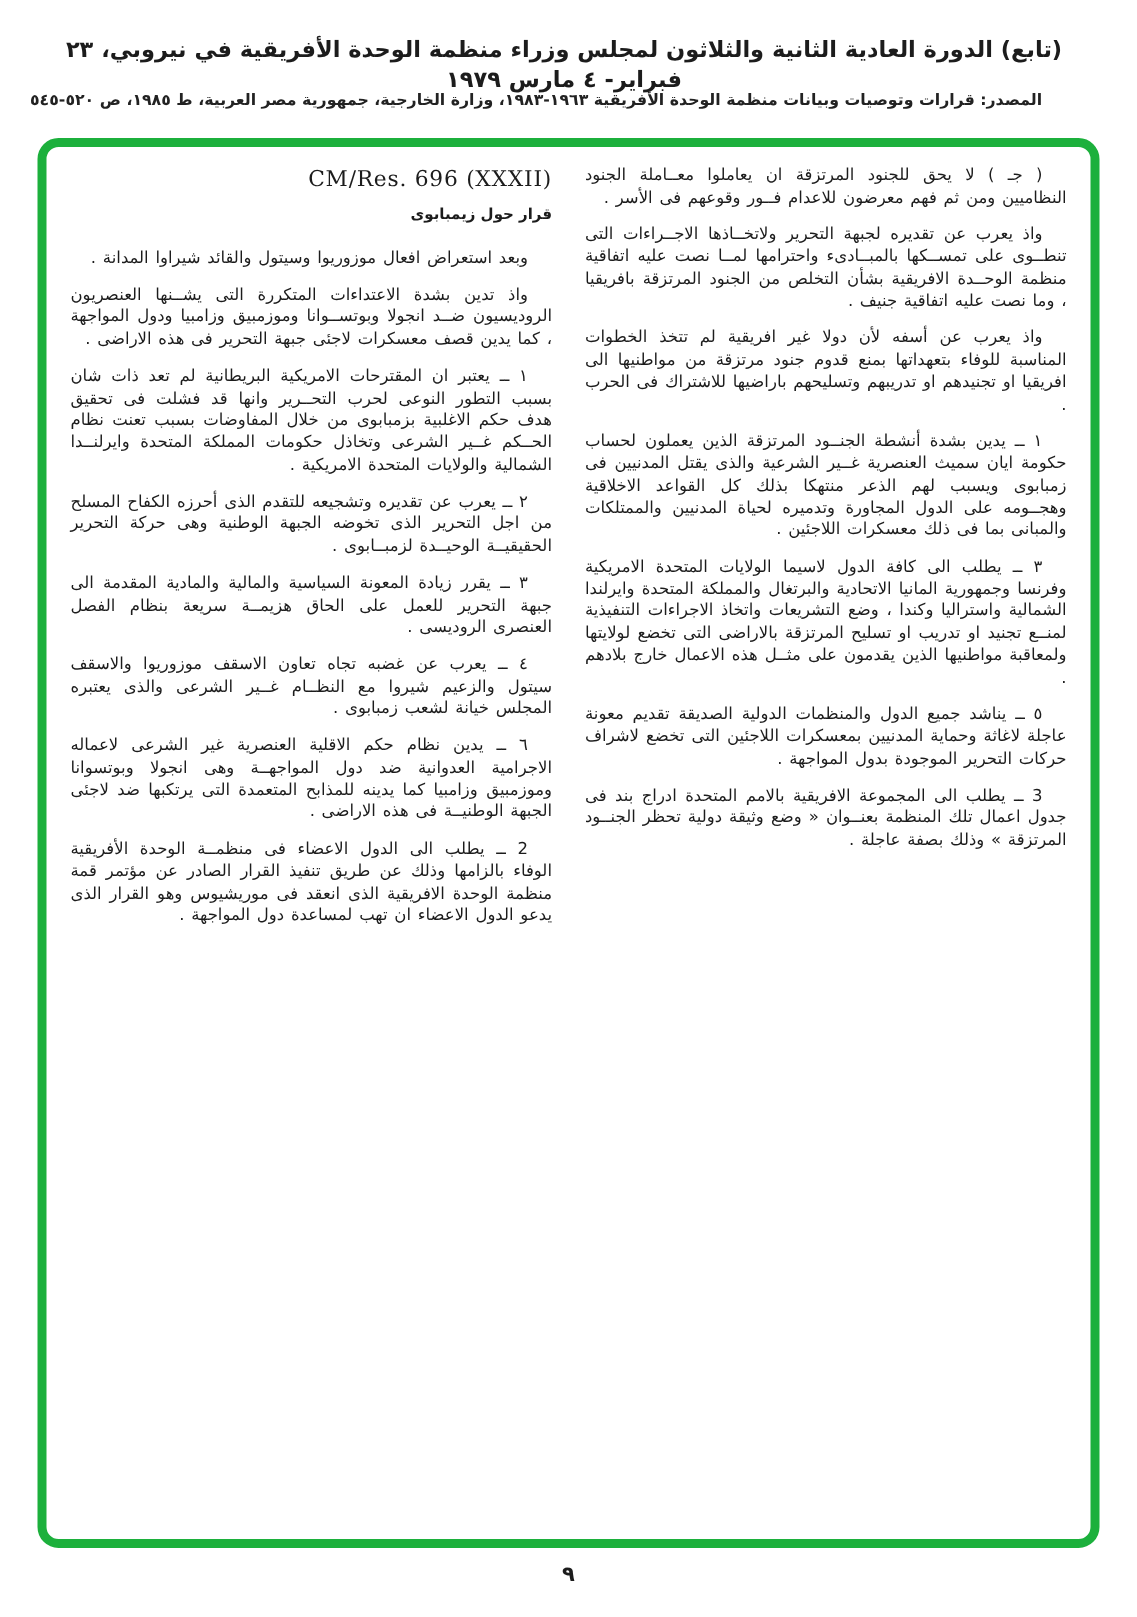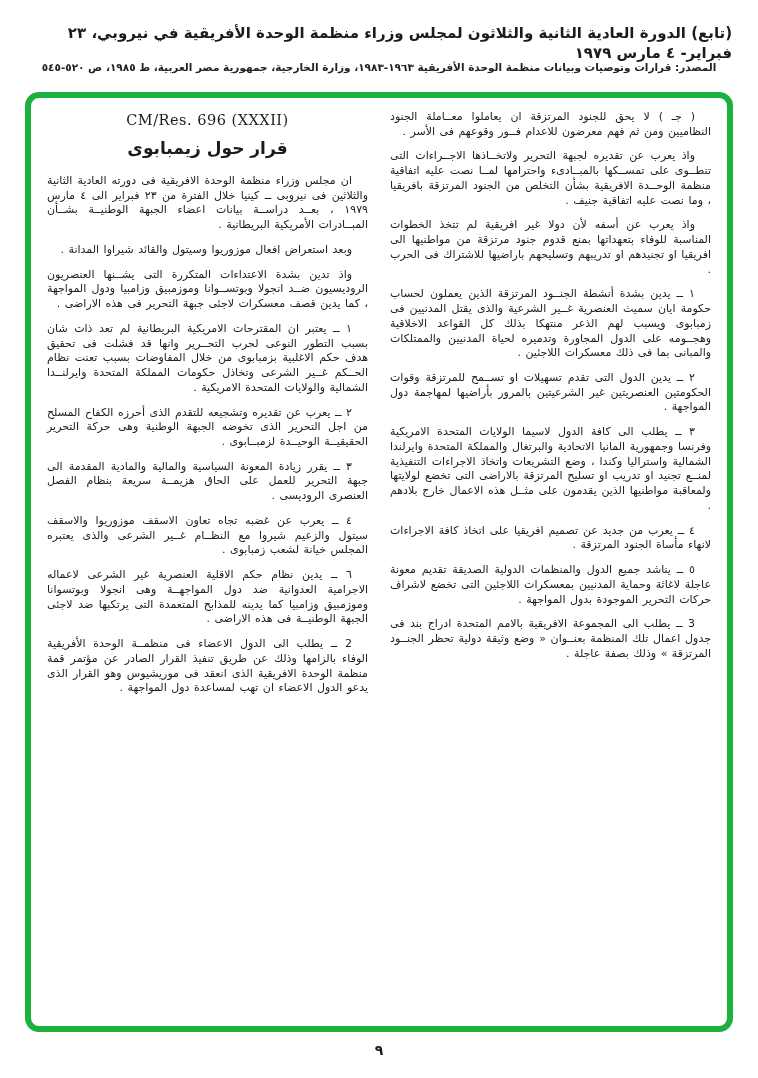--- a/index.html
+++ b/index.html
@@ -8,27 +8,27 @@
     background: #ffffff;
     color: #1c1c1c;
     font-family: "DejaVu Sans", sans-serif;
     position: relative;
     overflow: hidden;
   }
 
   
   .hdr-session {
     position: absolute; top: 24px; left: 20px; right: 26px;
-    direction: rtl; 
+    direction: rtl; text-align: center;
     font-weight: bold; font-size: 15px; line-height: 1.3;
     letter-spacing: 0px;
   }
   .hdr-source {
     position: absolute; top: 61px; left: 20px; right: 20px;
-    direction: rtl; text-align: center;
+    direction: rtl; text-align: left;
     font-weight: bold; font-size: 10.5px; color: #222;
   }
 
   
   .frame {
     position: absolute;
     left: 25px; top: 92px;
     width: 708px; height: 940px;
     box-sizing: border-box;
     border: 6px solid #1cb03c;
@@ -50,32 +50,31 @@
     margin: 0 0 10px 0;
     text-align: justify;
     text-indent: 16px;
     font-size: 11px;
     line-height: 1.34;
     word-spacing: 1px;
   }
 
   .resolution-ref {
     direction: ltr;
-    text-align: center;
+    text-align: right;
     font-family: "DejaVu Serif", serif;
     font-size: 14.5px;
     letter-spacing: 0.5px;
     margin: 2px 0 10px 0;
     font-weight: 500;
   }
   .resolution-title {
     direction: rtl;
-    text-align: center;
     font-weight: bold;
-    font-size: 17px;
+    font-size: 10px;
     margin: 4px 0 16px 0;
   }
 
   
   .page-number {
     position: absolute;
     top: 1042px; left: 0; right: 0;
     text-align: center;
     font-weight: bold;
     font-size: 14px;
@@ -88,31 +87,28 @@
 <div class="hdr-source">المصدر: قرارات وتوصيات وبيانات منظمة الوحدة الأفريقية ١٩٦٣-١٩٨٣، وزارة الخارجية، جمهورية مصر العربية، ط ١٩٨٥، ص ٥٢٠-٥٤٥</div>
 
 <div class="frame">
   <div class="columns">
 
     <div class="col">
       <p>( جـ ) لا يحق للجنود المرتزقة ان يعاملوا معــاملة الجنود النظاميين ومن ثم فهم معرضون للاعدام فــور وقوعهم فى الأسر .</p>
       <p>واذ يعرب عن تقديره لجبهة التحرير ولاتخــاذها الاجــراءات التى تنطــوى على تمســكها بالمبــادىء واحترامها لمــا نصت عليه اتفاقية منظمة الوحــدة الافريقية بشأن التخلص من الجنود المرتزقة بافريقيا ، وما نصت عليه اتفاقية جنيف .</p>
       <p>واذ يعرب عن أسفه لأن دولا غير افريقية لم تتخذ الخطوات المناسبة للوفاء بتعهداتها بمنع قدوم جنود مرتزقة من مواطنيها الى افريقيا او تجنيدهم او تدريبهم وتسليحهم باراضيها للاشتراك فى الحرب .</p>
       <p>١ ــ يدين بشدة أنشطة الجنــود المرتزقة الذين يعملون لحساب حكومة ايان سميث العنصرية غــير الشرعية والذى يقتل المدنيين فى زمبابوى ويسبب لهم الذعر منتهكا بذلك كل القواعد الاخلاقية وهجــومه على الدول المجاورة وتدميره لحياة المدنيين والممتلكات والمبانى بما فى ذلك معسكرات اللاجئين .</p>
-      <p>٢ ــ يدين الدول التى تقدم تسهيلات او تســمح للمرتزقة وقوات الحكومتين العنصريتين غير الشرعيتين بالمرور بأراضيها لمهاجمة دول المواجهة .</p>
       <p>٣ ــ يطلب الى كافة الدول لاسيما الولايات المتحدة الامريكية وفرنسا وجمهورية المانيا الاتحادية والبرتغال والمملكة المتحدة وايرلندا الشمالية واستراليا وكندا ، وضع التشريعات واتخاذ الاجراءات التنفيذية لمنــع تجنيد او تدريب او تسليح المرتزقة بالاراضى التى تخضع لولايتها ولمعاقبة مواطنيها الذين يقدمون على مثــل هذه الاعمال خارج بلادهم .</p>
-      <p>٤ ــ يعرب من جديد عن تصميم افريقيا على اتخاذ كافة الاجراءات لانهاء مأساة الجنود المرتزقة .</p>
       <p>٥ ــ يناشد جميع الدول والمنظمات الدولية الصديقة تقديم معونة عاجلة لاغاثة وحماية المدنيين بمعسكرات اللاجئين التى تخضع لاشراف حركات التحرير الموجودة بدول المواجهة .</p>
       <p>3 ــ يطلب الى المجموعة الافريقية بالامم المتحدة ادراج بند فى جدول اعمال تلك المنظمة بعنــوان « وضع وثيقة دولية تحظر الجنــود المرتزقة » وذلك بصفة عاجلة .</p>
     </div>
 
     <div class="col">
       <div class="resolution-ref">CM/Res. 696 (XXXII)</div>
       <div class="resolution-title">قرار حول زيمبابوى</div>
-      <p>ان مجلس وزراء منظمة الوحدة الافريقية فى دورته العادية الثانية والثلاثين فى نيروبى ــ كينيا خلال الفترة من ٢٣ فبراير الى ٤ مارس ١٩٧٩ ، بعــد دراســة بيانات اعضاء الجبهة الوطنيــة بشــأن المبــادرات الأمريكية البريطانية .</p>
       <p>وبعد استعراض افعال موزوريوا وسيتول والقائد شيراوا المدانة .</p>
       <p>واذ تدين بشدة الاعتداءات المتكررة التى يشــنها العنصريون الروديسيون ضــد انجولا وبوتســوانا وموزمبيق وزامبيا ودول المواجهة ، كما يدين قصف معسكرات لاجئى جبهة التحرير فى هذه الاراضى .</p>
       <p>١ ــ يعتبر ان المقترحات الامريكية البريطانية لم تعد ذات شان بسبب التطور النوعى لحرب التحــرير وانها قد فشلت فى تحقيق هدف حكم الاغلبية بزمبابوى من خلال المفاوضات بسبب تعنت نظام الحــكم غــير الشرعى وتخاذل حكومات المملكة المتحدة وايرلنــدا الشمالية والولايات المتحدة الامريكية .</p>
       <p>٢ ــ يعرب عن تقديره وتشجيعه للتقدم الذى أحرزه الكفاح المسلح من اجل التحرير الذى تخوضه الجبهة الوطنية وهى حركة التحرير الحقيقيــة الوحيــدة لزمبــابوى .</p>
       <p>٣ ــ يقرر زيادة المعونة السياسية والمالية والمادية المقدمة الى جبهة التحرير للعمل على الحاق هزيمــة سريعة بنظام الفصل العنصرى الروديسى .</p>
       <p>٤ ــ يعرب عن غضبه تجاه تعاون الاسقف موزوريوا والاسقف سيتول والزعيم شيروا مع النظــام غــير الشرعى والذى يعتبره المجلس خيانة لشعب زمبابوى .</p>
       <p>٦ ــ يدين نظام حكم الاقلية العنصرية غير الشرعى لاعماله الاجرامية العدوانية ضد دول المواجهــة وهى انجولا وبوتسوانا وموزمبيق وزامبيا كما يدينه للمذابح المتعمدة التى يرتكبها ضد لاجئى الجبهة الوطنيــة فى هذه الاراضى .</p>
       <p>2 ــ يطلب الى الدول الاعضاء فى منظمــة الوحدة الأفريقية الوفاء بالزامها وذلك عن طريق تنفيذ القرار الصادر عن مؤتمر قمة منظمة الوحدة الافريقية الذى انعقد فى موريشيوس وهو القرار الذى يدعو الدول الاعضاء ان تهب لمساعدة دول المواجهة .</p>
     </div>
 

